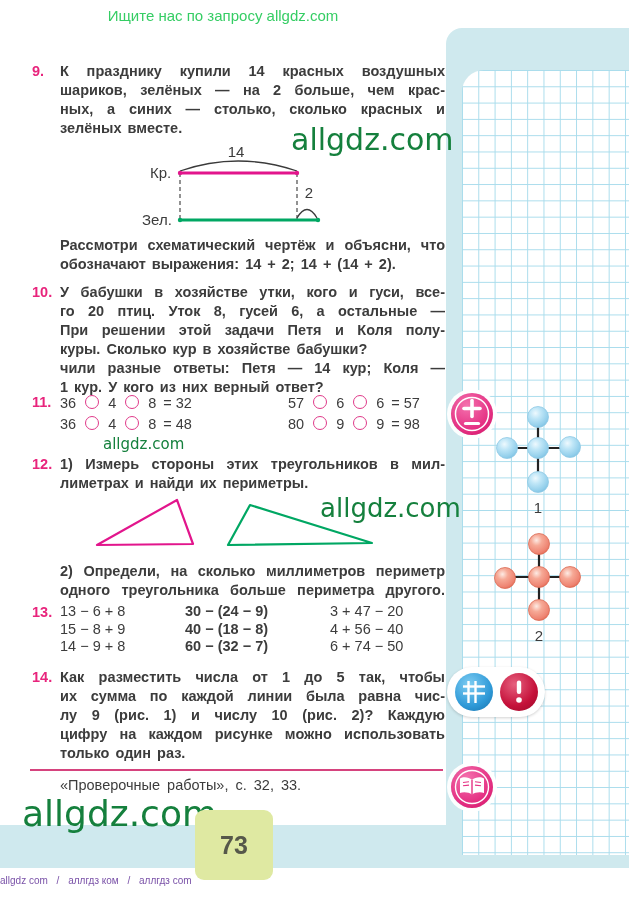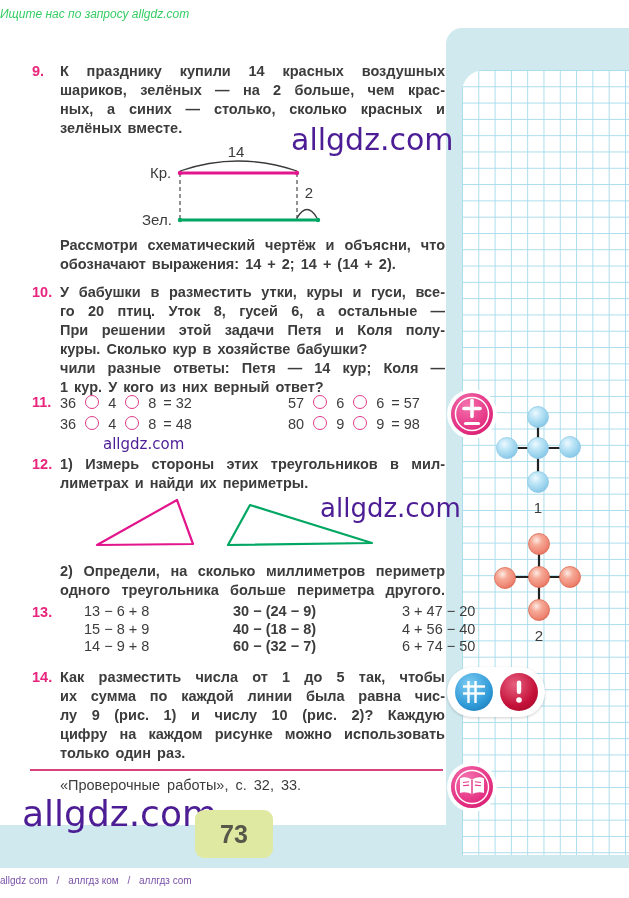--- a/index.html
+++ b/index.html
@@ -1,18 +1,18 @@
 <!DOCTYPE html>
 <html><head>
 <meta charset="utf-8">
 <style>
   html,body{margin:0;padding:0;background:#fff;}
   .page{position:relative;width:629px;height:898px;background:#fff;overflow:hidden;
         font-family:"Liberation Sans",sans-serif;color:#3c3c3c;}
-  .promo{position:absolute;top:7px;left:0;width:446px;text-align:left;font-size:12px;color:#35cd64;font-style:italic;}
+  .promo{position:absolute;top:7px;left:0;width:446px;text-align:center;font-size:15px;color:#35cd64;}
   
   .band{position:absolute;left:446px;top:28px;width:183px;height:840px;background:#cfe9ee;border-top-left-radius:16px;}
   .bottom-strip{position:absolute;left:0;top:825px;width:629px;height:43px;background:#cfe9ee;}
   .grid-panel{position:absolute;left:462px;top:70px;width:167px;height:785px;background:#fff;
       border-top-left-radius:22px;
       background-image:linear-gradient(to right,#a9dcec 1px,transparent 1px),
                        linear-gradient(to bottom,#a9dcec 1px,transparent 1px);
       background-size:16.3px 16.3px;}
   
   .prob{position:absolute;left:25px;width:420px;display:flex;font-size:14.5px;line-height:19px;}
@@ -23,33 +23,33 @@
   
   .eqrows{flex:1;line-height:21px;}
   .eqrow{display:flex;align-items:center;}
   .eqg{white-space:nowrap;}
   .eqg.leftcol{width:228px;flex:none;}
   .ocirc{display:inline-block;width:12px;height:12px;border:1.8px solid #e03a8a;border-radius:50%;
          vertical-align:-1px;margin:0 9px;}
   .eqq{margin-left:7px;}
   
   .cols13{flex:1;display:flex;line-height:17.5px;}
-  .c13{flex:none;margin-left:24px;}
+  .c13{flex:none;}
   .c13.c1{width:125px;} .c13.c2{width:145px;font-weight:bold;} .c13.c3{width:115px;}
   
   .rule{position:absolute;left:30px;top:769px;width:413px;height:2px;background:#d6437e;}
   .note{position:absolute;left:60px;top:777px;font-size:14.5px;word-spacing:3px;}
   
-  .wm{position:absolute;color:#4c1d95;font-family:"DejaVu Sans",sans-serif;white-space:nowrap;}
+  .wm{position:absolute;color:#15803d;font-family:"DejaVu Sans",sans-serif;white-space:nowrap;}
   .wm1{left:291px;top:122px;font-size:30px;}
   .wm2{left:103px;top:435px;font-size:15px;}
   .wm3{left:320px;top:493px;font-size:26px;}
   .wm4{left:22px;top:793px;font-size:36px;}
   
-  .badge{position:absolute;left:195px;top:810px;width:78px;height:48px;background:#dfe9a2;border-radius:9px;
+  .badge{position:absolute;left:195px;top:810px;width:78px;height:70px;background:#dfe9a2;border-radius:9px;
          display:flex;align-items:center;justify-content:center;font-size:25px;font-weight:600;color:#56584a;z-index:3;}
   
   .sitefooter{position:absolute;left:0;top:875px;width:629px;text-align:left;font-size:10px;color:#7a52a8;}
   .sitefooter .sep{margin:0 6px;}
   
   .dia{position:absolute;left:130px;top:141px;}
   .tris{position:absolute;left:25px;top:492px;}
   .fig{position:absolute;}
   .fig1{left:488px;top:400px;} .fig2{left:488px;top:528px;}
   
@@ -107,21 +107,21 @@
     <span class="pnum"></span>
     <div class="lines">
       <div class="tl">Рассмотри схематический чертёж и объясни, что</div>
       <div class="tl nj">обозначают выражения: 14 + 2;  14 + (14 + 2).</div>
     </div>
   </div>
 
   <div class="prob" style="top:283px">
     <span class="pnum">10.</span>
     <div class="lines">
-      <div class="tl">У бабушки в разместить утки, куры и гуси, все-</div>
+      <div class="tl">У бабушки в хозяйстве утки, кого и гуси, все-</div>
       <div class="tl">го 20 птиц. Уток 8, гусей 6, а остальные —</div>
       <div class="tl">При решении этой задачи Петя и Коля полу-</div>
       <div class="tl nj">куры. Сколько кур в хозяйстве бабушки?</div>
       <div class="tl">чили разные ответы: Петя — 14 кур; Коля —</div>
       <div class="tl nj">1 кур. У кого из них верный ответ?</div>
     </div>
   </div>
 
   <div class="prob" style="top:393px">
     <span class="pnum">11.</span>

